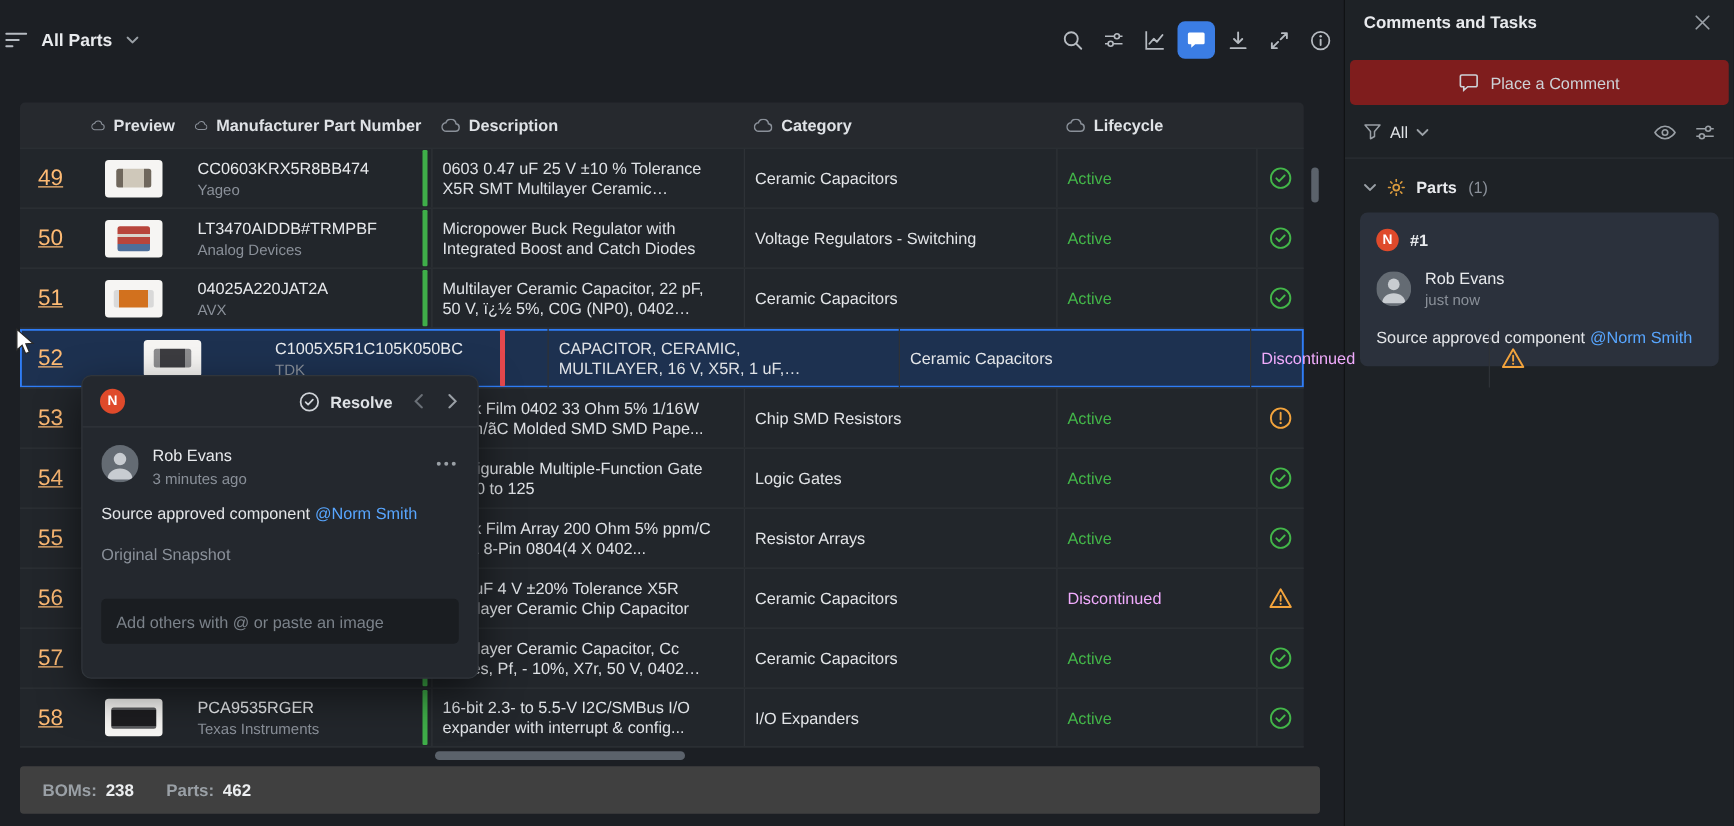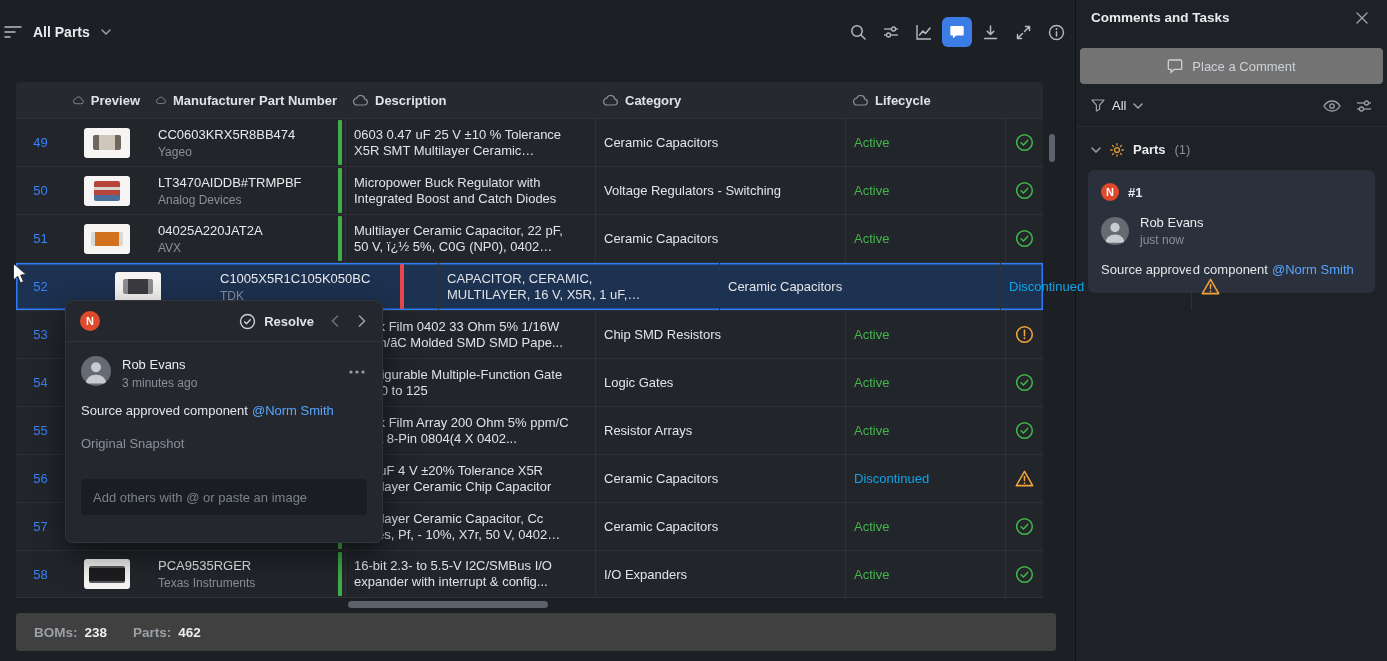--- a/index.html
+++ b/index.html
@@ -22,21 +22,21 @@
 
   .table { position:relative; width:1027px; }
   .thead, .trow { display:grid; grid-template-columns:49px 83px 197px 250px 250px 160px 38px; }
   .thead { height:36px; background:#26292e; border-radius:4px 4px 0 0; align-items:stretch; }
   .th { display:flex; align-items:center; gap:7px; font-size:13px; font-weight:700; color:#dfe2e6; padding:0 8px; cursor:pointer; white-space:nowrap; overflow:hidden; }
 
   .trow { height:48px; background:#22262b; border-top:1px solid #2e3237; position:relative; cursor:pointer; }
   .trow:last-child { border-bottom:1px solid #2e3237; }
   .trow.selected { background:#1d3150; box-shadow: inset 0 0 0 1.5px #2f7df6; gap: 31px; }
 
-  .c-num { display:flex; align-items:center; justify-content:center; color:#3b82f6; font-size:13px; }
+  .c-num { display:flex; align-items:center; justify-content:center; color:#fdba74; font-size:18px;text-decoration:underline; }
   .c-preview { display:flex; align-items:center; justify-content:center; }
   .thumb { width:46px; height:30px; background:#f6f5f3; border-radius:3px; display:flex; align-items:center; justify-content:center; overflow:hidden; }
   .thumb-shape { border-radius:2px; }
   .t-cap-tan  .thumb-shape { width:28px; height:15px; background:linear-gradient(90deg,#6f675c 0 20%,#cfc8ba 20% 80%,#6f675c 80%); }
   .t-ic-red   .thumb-shape { width:26px; height:20px; background:linear-gradient(180deg,#b8453c 0 30%,#d8d4cd 30% 45%,#b8453c 45% 70%,#4d6e9a 70% 100%); }
   .t-cap-orange .thumb-shape { width:32px; height:14px; background:linear-gradient(90deg,#d9d9d9 0 14%,#d2711e 14% 86%,#d9d9d9 86%); }
   .t-cap-dark .thumb-shape { width:30px; height:15px; background:linear-gradient(90deg,#8d8d8f 0 16%,#3c3c40 16% 84%,#8d8d8f 84%); }
   .t-ic-black .thumb-shape { width:36px; height:17px; background:linear-gradient(180deg,#58595c 0 12%,#1d1d20 12% 88%,#58595c 88%); }
   .t-hidden   .thumb-shape { width:28px; height:15px; background:#9aa0a6; }
 
@@ -45,37 +45,37 @@
   .mfr { font-size:12px; color:#8a9099; margin-top:3px; white-space:nowrap; }
   .bar { position:absolute; right:3px; top:1px; bottom:1px; width:4px; border-radius:1px; }
   .bar-green { background:#3fae49; }
   .bar-red { background:#e5484d; }
 
   .c-desc { padding:0 20px 0 8px; display:flex; align-items:center; font-size:13px; color:#dfe2e6; border-left:1px solid #2e3237; }
   .desc-text { display:-webkit-box; -webkit-line-clamp:2; -webkit-box-orient:vertical; overflow:hidden; line-height:16px; }
   .c-cat { padding:0 8px; display:flex; align-items:center; font-size:13px; color:#e3e5e8; border-left:1px solid #2e3237; }
   .c-life { padding:0 8px; display:flex; align-items:center; font-size:13px; border-left:1px solid #2e3237; }
   .life-active { color:#43b649; }
-  .life-discontinued { color:#0ea5e9; }
+  .life-discontinued { color:#f0abfc; }
   .c-status { display:flex; align-items:center; justify-content:center; border-left:1px solid #2e3237; }
 
   .vscroll { position:absolute; right:-12px; top:52px; width:6px; height:28px; background:#5b626b; border-radius:3px; cursor:pointer; }
   .hscroll { position:relative; width:1027px; height:7px; margin-top:3px; }
   .hthumb { position:absolute; left:332px; width:200px; height:7px; background:#5b626b; border-radius:4px; cursor:pointer; }
 
   .footerbar { width:1040px; height:38px; background:#404040; margin-top:5px; display:flex; align-items:center; padding:0 18px; font-size:13.5px; border-radius:3px; }
   .f-label { color:#9aa0a6; font-weight:700; margin-right:7px; }
   .f-value { color:#eceef0; font-weight:700; margin-right:26px; }
 
   
   .panel { flex:0 0 312px; width:312px; background:#1e2226; border-left:1px solid #101214; display:flex; flex-direction:column; }
   .p-header { height:35px; display:flex; align-items:center; padding:0 15px; }
   .p-title { font-size:13.5px; font-weight:700; color:#e8eaed; }
   .p-close { margin-left:auto; cursor:pointer; display:flex; padding:4px; }
-  .p-btn { margin:13px 4px 0; height:36px; background:#737373; border-radius:4px; display:flex; align-items:center; justify-content:center; gap:9px; color:#ced2d7; font-size:13px; cursor:pointer; }
+  .p-btn { margin:13px 4px 0; height:36px; background:#7f1d1d; border-radius:4px; display:flex; align-items:center; justify-content:center; gap:9px; color:#ced2d7; font-size:13px; cursor:pointer; }
   .p-filter { margin-top:14px; padding:0 15px 13px; display:flex; align-items:center; gap:7px; border-bottom:1px solid #2a2e33; }
   .p-filter-label { font-size:13px; color:#dfe2e6; }
   .p-filter-right { margin-left:auto; display:flex; align-items:center; gap:15px; }
   .p-section { padding:15px 15px 4px; display:flex; align-items:center; gap:9px; cursor:pointer; }
   .p-section-label { font-size:13px; font-weight:700; color:#e8eaed; }
   .p-section-count { font-size:13px; color:#8a9099; }
   .p-card { margin:9px 12px; background:#2b313c; border-radius:6px; padding:13px 13px 15px; cursor:pointer; }
   .card-top { display:flex; align-items:center; gap:9px; }
   .n-badge { width:18px; height:18px; border-radius:50%; background:#df4a2b; color:#fff; font-size:11px; font-weight:700; display:flex; align-items:center; justify-content:center; flex:0 0 18px; }
   .card-id { font-size:13px; font-weight:700; color:#e8eaed; }

